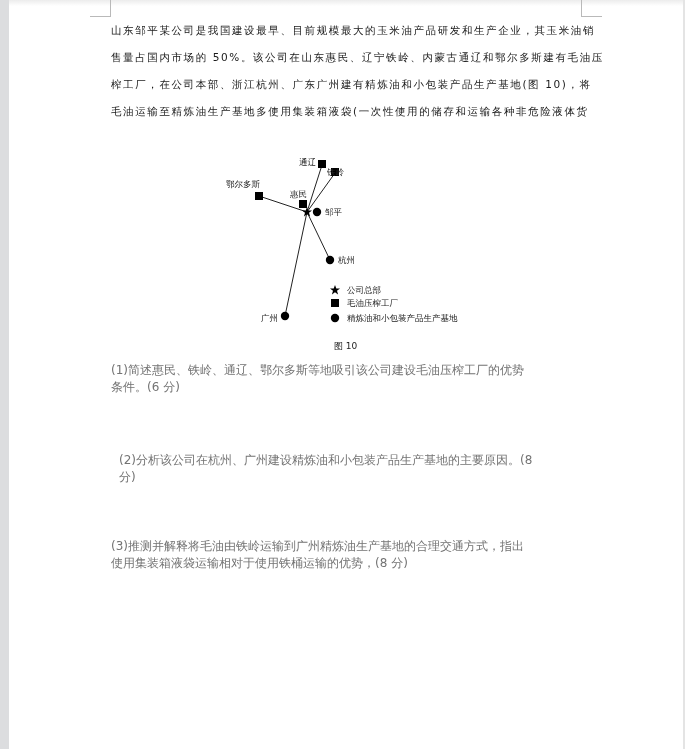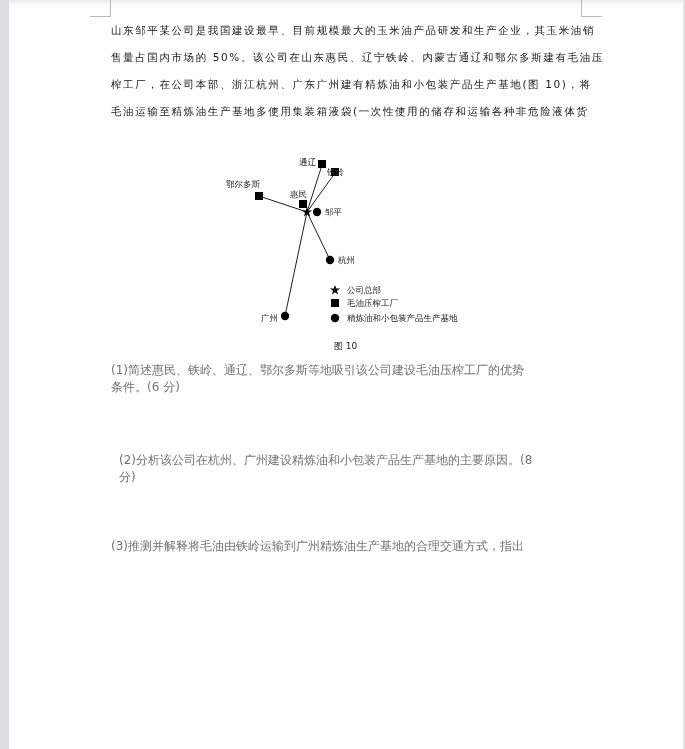--- a/index.html
+++ b/index.html
@@ -110,13 +110,14 @@
 <div class="question" style="top:362px;">
   <div>(1)简述惠民、铁岭、通辽、鄂尔多斯等地吸引该公司建设毛油压榨工厂的优势</div>
   <div>条件。(6 分)</div>
 </div>
 <div class="question" style="top:452px;margin-left:8px;">
   <div>(2)分析该公司在杭州、广州建设精炼油和小包装产品生产基地的主要原因。(8</div>
   <div>分)</div>
 </div>
 <div class="question" style="top:538px;">
   <div>(3)推测并解释将毛油由铁岭运输到广州精炼油生产基地的合理交通方式，指出</div>
+  <div>使用集装箱液袋运输相对于使用铁桶运输的优势，(8 分)</div>
 </div>
 
 </body></html>

